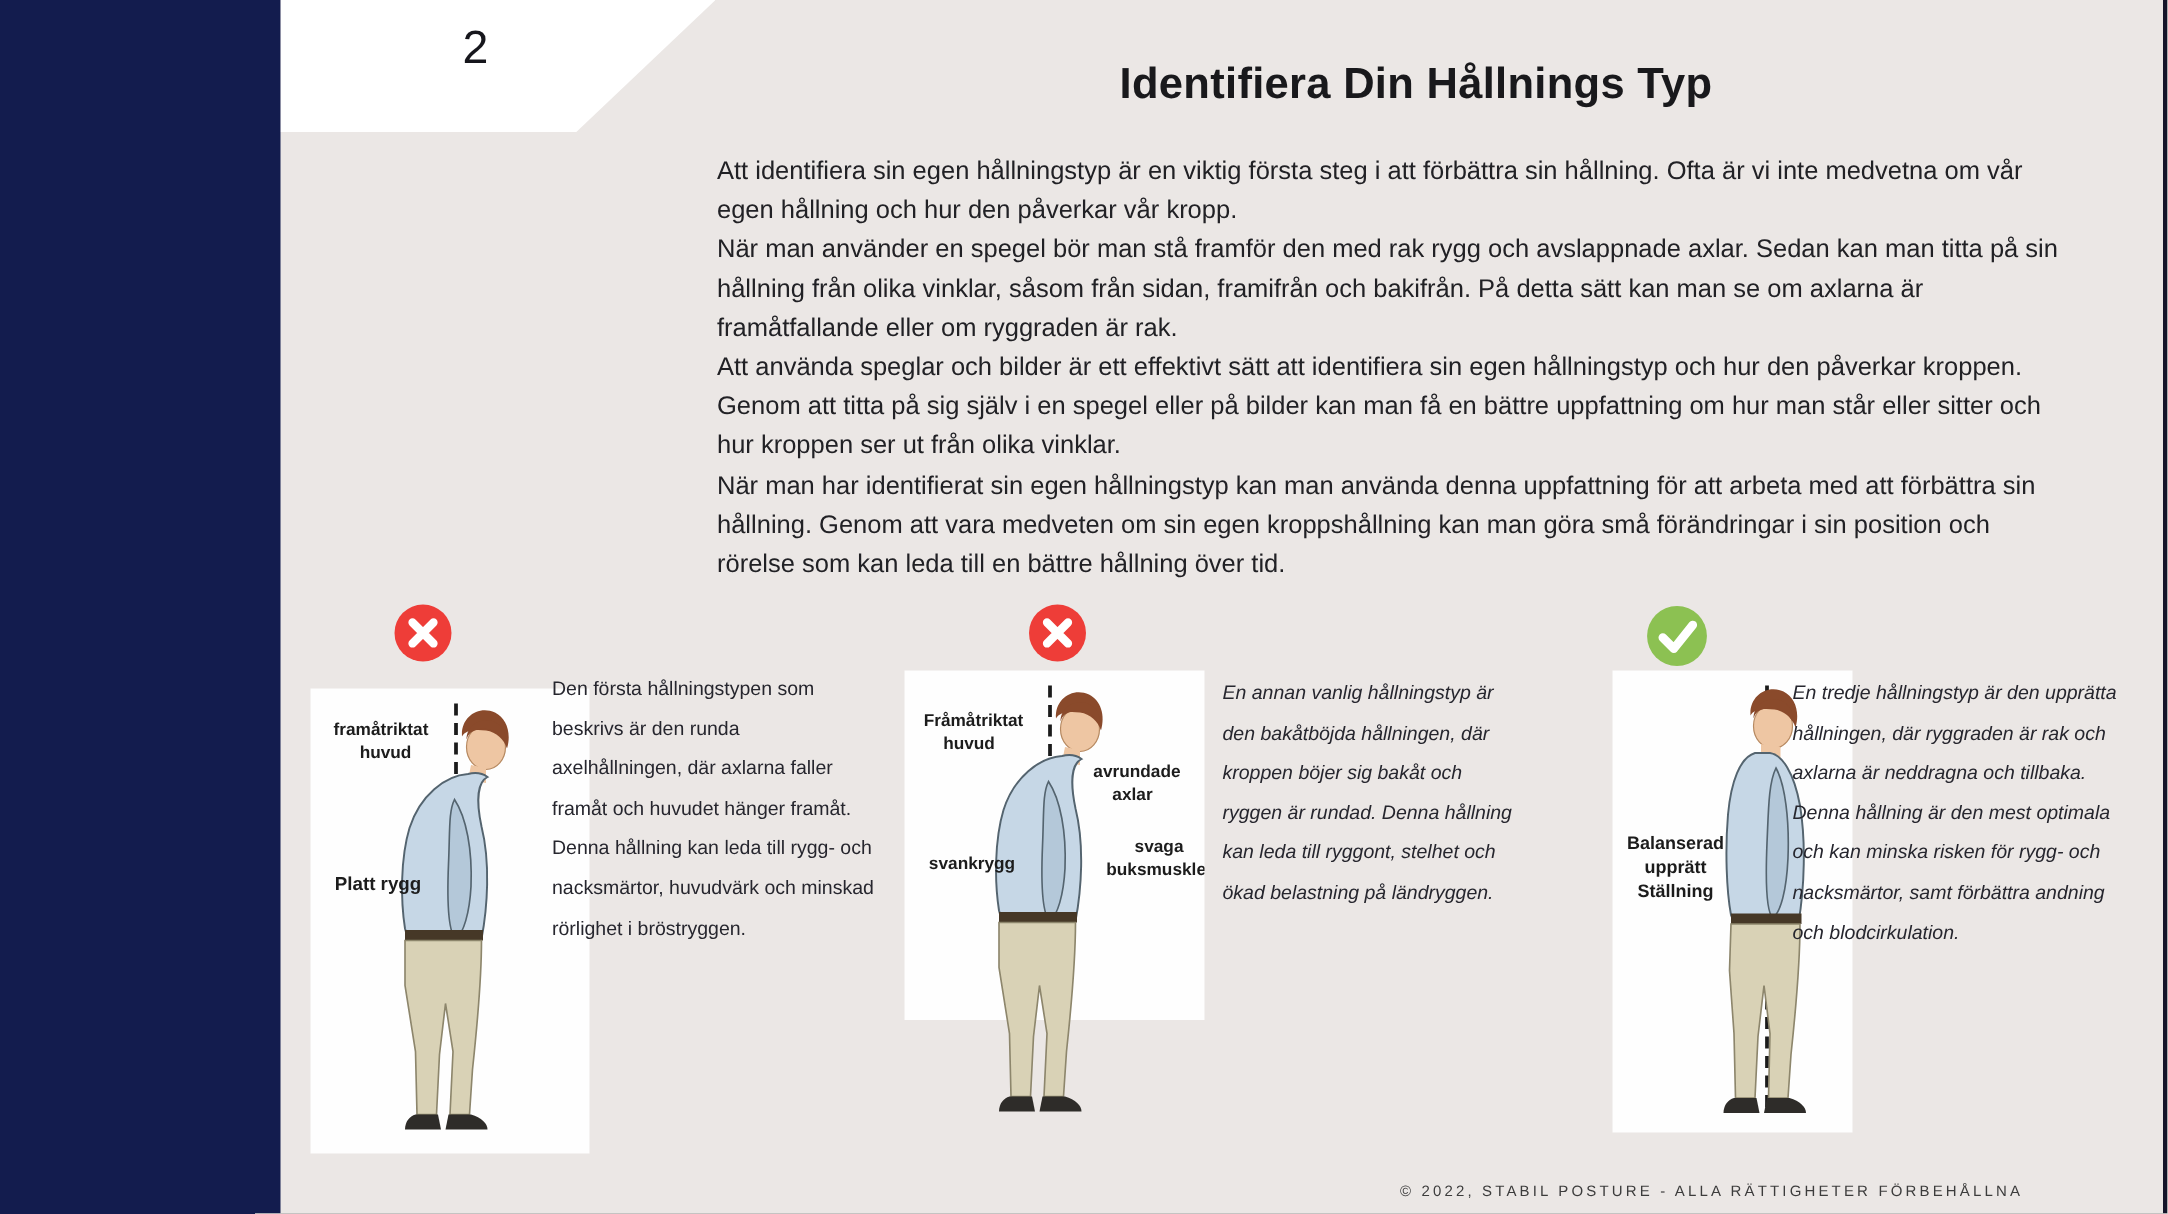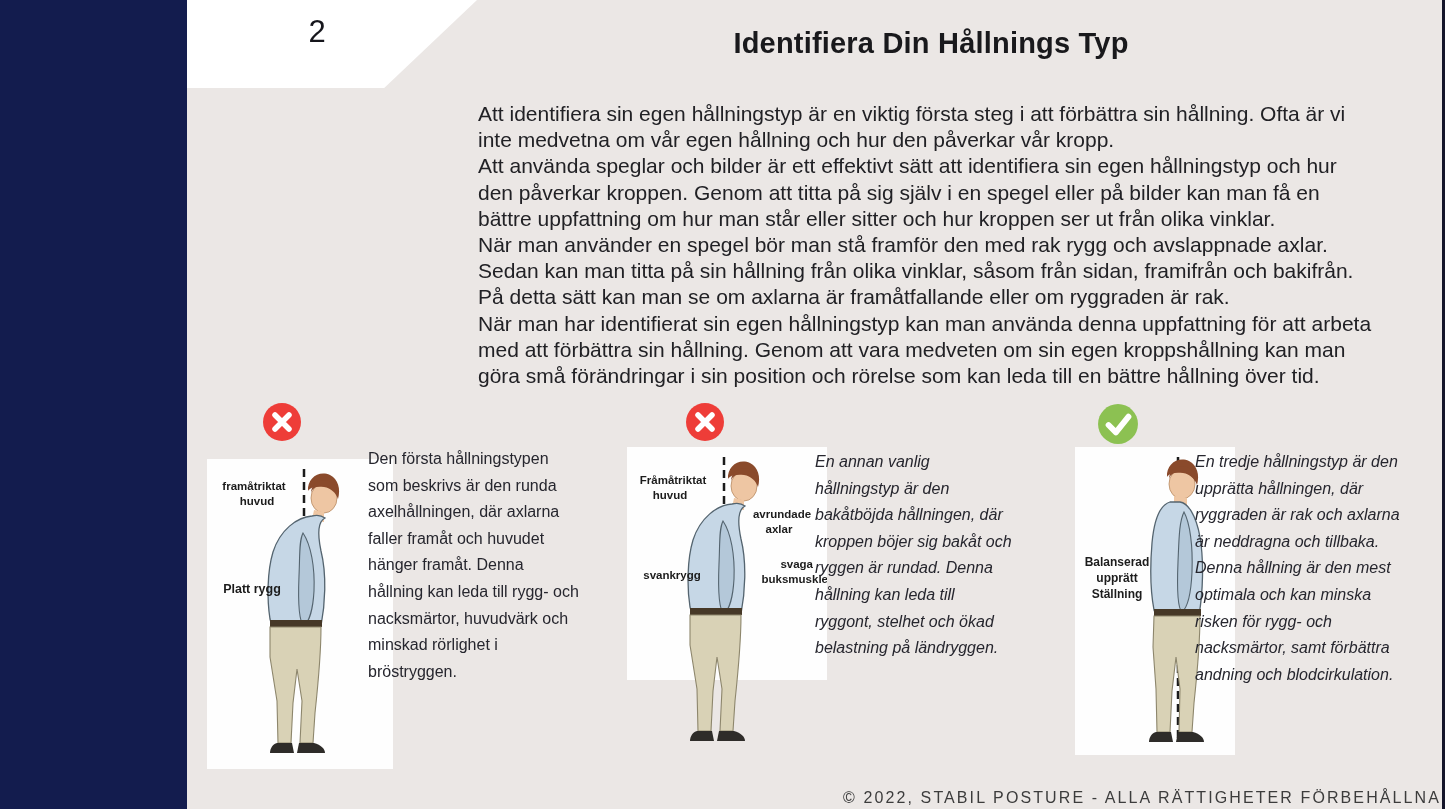--- a/index.html
+++ b/index.html
@@ -20,56 +20,56 @@
   .page-number{
     position:absolute;left:100px;top:14px;width:60px;text-align:center;
     font-size:31px;color:#16161c;font-weight:400;
   }
   .page-title{
     position:absolute;left:478px;top:24px;width:900px;text-align:center;
     font-size:29px;font-weight:700;color:#19191c;letter-spacing:0.2px;
   }
   .intro{
     position:absolute;left:478px;top:101px;width:898px;
-    font-size:21px;line-height:26.2px;color:#212125;
+    font-size:17px;line-height:26.2px;color:#212125;
   }
   .intro p{margin:0;}
   
   .status-icon{position:absolute;width:40px;height:40px;}
   
   .fig-card{position:absolute;background:#fefefe;}
   .fig-card svg{display:block;}
   .fig-label{font-weight:700;fill:#1c1c1c;font-family:"Liberation Sans",sans-serif;}
   
   .caption{
-    position:absolute;font-size:16px;line-height:26.6px;color:#26262e;
+    position:absolute;font-size:13px;line-height:26.6px;color:#26262e;
   }
   .footer{
-    position:absolute;right:4px;top:789px;width:600px;text-align:right;
-    font-size:16px;letter-spacing:2.1px;color:#3c3c3c;font-weight:500;
+    position:absolute;right:4px;top:789px;width:600px;text-align:center;
+    font-size:10px;letter-spacing:2.1px;color:#3c3c3c;font-weight:500;
   }
 </style>
 </head>
 <body>
 
 <div id="canvas">
 
   <div class="sidebar"></div>
   <div class="right-edge"></div>
 
   <div class="banner">
     <div class="page-number">2</div>
   </div>
 
-  <h1 class="page-title" style="margin:3px;">Identifiera Din Hållnings Typ</h1>
+  <h1 class="page-title" style="margin:16px;">Identifiera Din Hållnings Typ</h1>
 
   <div class="intro">
     <p>Att identifiera sin egen hållningstyp är en viktig första steg i att förbättra sin hållning. Ofta är vi inte medvetna om vår egen hållning och hur den påverkar vår kropp.</p>
+    <p>När man använder en spegel bör man stå framför den med rak rygg och avslappnade axlar. Sedan kan man titta på sin hållning från olika vinklar, såsom från sidan, framifrån och bakifrån. På detta sätt kan man se om axlarna är framåtfallande eller om ryggraden är rak.</p>
     <p>Att använda speglar och bilder är ett effektivt sätt att identifiera sin egen hållningstyp och hur den påverkar kroppen. Genom att titta på sig själv i en spegel eller på bilder kan man få en bättre uppfattning om hur man står eller sitter och hur kroppen ser ut från olika vinklar.</p>
-    <p>När man använder en spegel bör man stå framför den med rak rygg och avslappnade axlar. Sedan kan man titta på sin hållning från olika vinklar, såsom från sidan, framifrån och bakifrån. På detta sätt kan man se om axlarna är framåtfallande eller om ryggraden är rak.</p>
     <p>När man har identifierat sin egen hållningstyp kan man använda denna uppfattning för att arbeta med att förbättra sin hållning. Genom att vara medveten om sin egen kroppshållning kan man göra små förändringar i sin position och rörelse som kan leda till en bättre hållning över tid.</p>
   </div>
 
   <div class="status-icon" style="left:262px;top:402px;">
     <svg width="40" height="40" viewBox="0 0 40 40">
       <circle cx="20" cy="20" r="19" fill="#ee3d38"></circle>
       <path d="M13 13 L27 27 M27 13 L13 27" stroke="#ffffff" stroke-width="5.5" stroke-linecap="round" fill="none"></path>
     </svg>
   </div>
   <div class="fig-card" style="left:207px;top:459px;width:186px;height:310px;">
@@ -94,21 +94,21 @@
     </svg>
   </div>
   <div class="caption" style="left:368px;top:446px;width:215px;">Den första hållningstypen som beskrivs är den runda axelhållningen, där axlarna faller framåt och huvudet hänger framåt. Denna hållning kan leda till rygg- och nacksmärtor, huvudvärk och minskad rörlighet i bröstryggen.</div>
 
   <div class="status-icon" style="left:685px;top:402px;">
     <svg width="40" height="40" viewBox="0 0 40 40">
       <circle cx="20" cy="20" r="19" fill="#ee3d38"></circle>
       <path d="M13 13 L27 27 M27 13 L13 27" stroke="#ffffff" stroke-width="5.5" stroke-linecap="round" fill="none"></path>
     </svg>
   </div>
-  <div class="fig-card" style="left:603px;top:447px;width:200px;height:233px;margin-left:24px;">
+  <div class="fig-card" style="left:603px;top:447px;width:200px;height:233px;">
     <svg width="200" height="308" viewBox="0 0 200 308">
       <line x1="97" y1="10" x2="97" y2="294" stroke="#1b1b1b" stroke-width="2.5" stroke-dasharray="8 5"></line>
       <g>
         <ellipse cx="117" cy="39" rx="13" ry="15" fill="#eec6a3" stroke="#b78a62" stroke-width="0.8"></ellipse>
         <path d="M101,32 C100,19 112,11 123,16 C131,20 134,30 131,40 C129,34 124,29 117,28 C109,27 103,28 101,32 Z" fill="#8a4a2b"></path>
         <path d="M104,34 C104,24 114,19 122,22 C128,24 131,30 130,36 C126,29 120,26 113,27 C108,28 105,30 104,34 Z" fill="#8a4a2b"></path>
         <path d="M107,51 L105,61 L117,63 L117,53 Z" fill="#eec6a3"></path>
         <path d="M105,57 C90,58 73,71 66,93 C60,113 60,141 63,160 L65,167 L114,167 C118,146 120,116 114,92 C110,73 112,62 118,59 C114,56 109,56 105,57 Z" fill="#c6d7e6" stroke="#54646f" stroke-width="1.3"></path>
         <path d="M96,74 C104,86 108,108 107,132 C106,150 102,163 97,167 C92,163 91,141 92,117 C93,95 92,82 96,74 Z" fill="#b4c8d9" stroke="#54646f" stroke-width="1.1"></path>
         <ellipse cx="100" cy="172" rx="5.5" ry="7" fill="#eec6a3" stroke="#b78a62" stroke-width="0.8"></ellipse>

